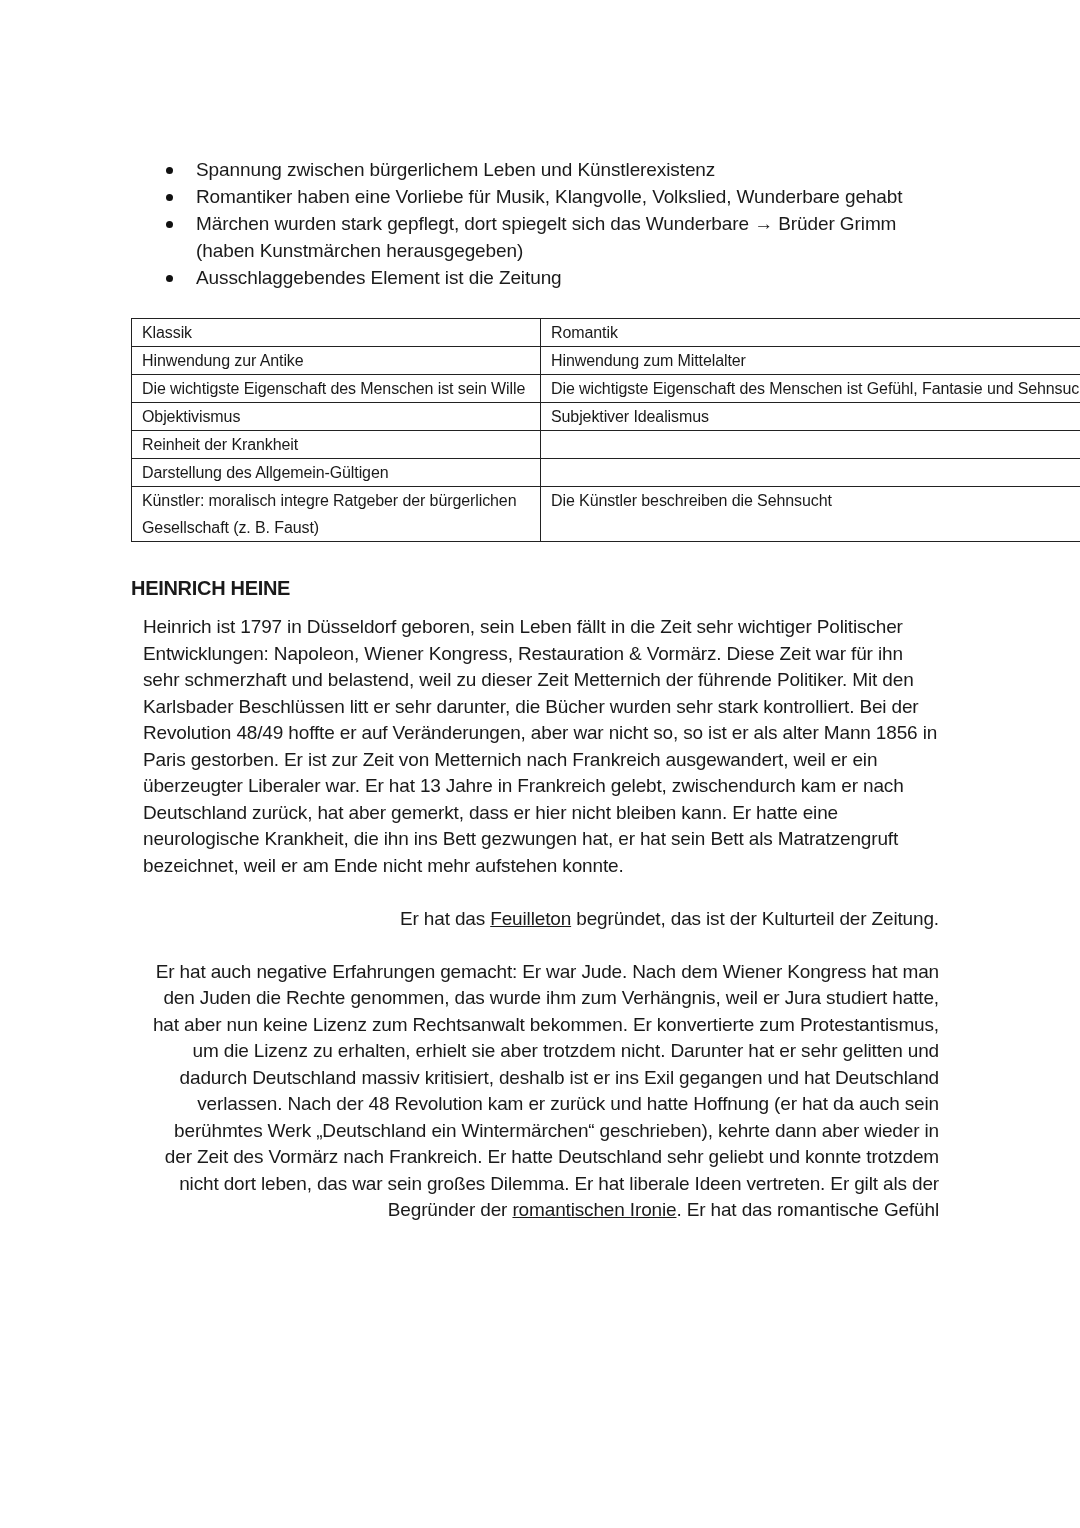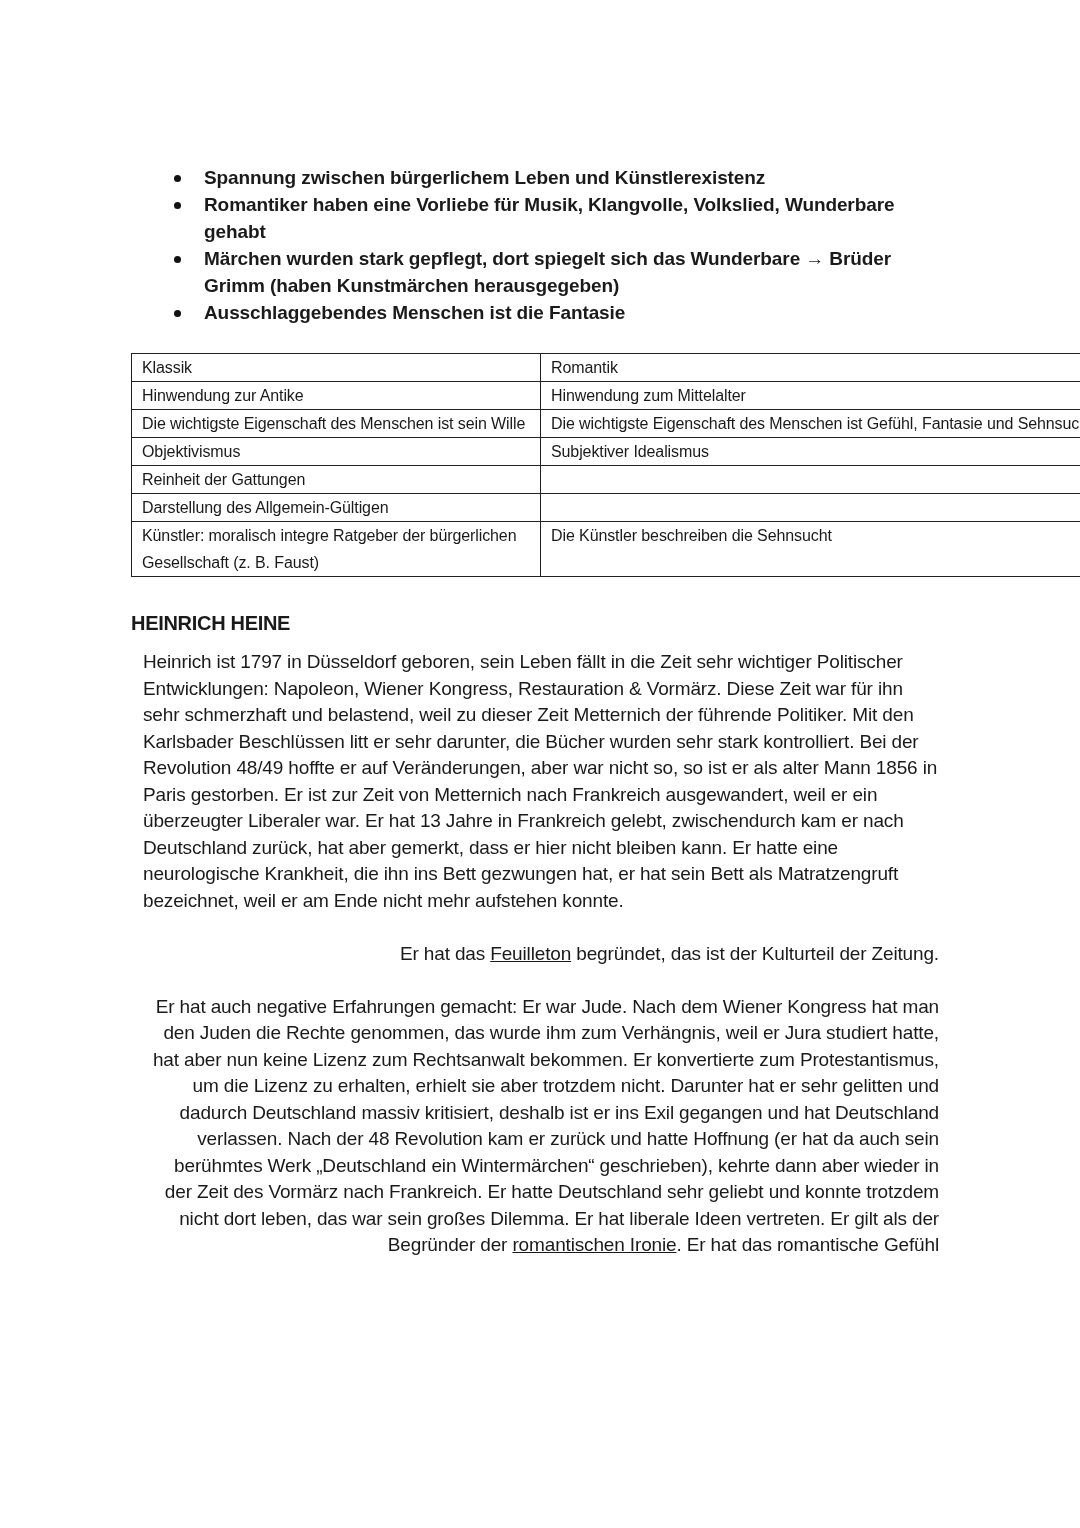--- a/index.html
+++ b/index.html
@@ -2,21 +2,21 @@
 <html><head>
 <meta charset="utf-8">
 <style>
   html, body { margin: 0; padding: 0; background: #ffffff; }
   body {
     width: 1080px; height: 1528px; position: relative; overflow: hidden;
     font-family: "Liberation Sans", "DejaVu Sans", sans-serif;
     color: #1a1a1a;
   }
   .page { position: absolute; left: 131px; top: 156px; width: 820px; }
-  .bullets { list-style: none; margin: 8px; padding: 0; font-weight: bold; }
+  .bullets { list-style: none; margin: 0; padding: 0; }
   .bullets li {
     position: relative; padding-left: 65px;
     font-size: 19px; line-height: 27px; letter-spacing: -0.1px;
   }
   .bullets li .dot {
     position: absolute; left: 35px; top: 11px; width: 7px; height: 7px;
     border-radius: 50%; background: #111;
   }
   table.cmp {
     border-collapse: collapse; margin-top: 27px; width: 977px;
@@ -36,21 +36,21 @@
   .u { text-decoration: underline; }
 </style>
 </head>
 <body>
 
 <div class="page">
   <ul class="bullets">
     <li><span class="dot"></span><span>Spannung zwischen bürgerlichem Leben und Künstlerexistenz</span></li>
     <li><span class="dot"></span><span>Romantiker haben eine Vorliebe für Musik, Klangvolle, Volkslied, Wunderbare gehabt</span></li>
     <li><span class="dot"></span><span>Märchen wurden stark gepflegt, dort spiegelt sich das Wunderbare → Brüder Grimm (haben Kunstmärchen herausgegeben)</span></li>
-    <li><span class="dot"></span><span>Ausschlaggebendes Menschen ist die Fantasie</span></li>
+    <li><span class="dot"></span><span>Ausschlaggebendes Element ist die Zeitung</span></li>
   </ul>
 
   <table class="cmp">
     <tbody>
         <tr>
       <td class="c1">Klassik</td>
       <td>Romantik</td>
     </tr>
     <tr>
           <td class="c1">Hinwendung zur Antike</td>
@@ -58,21 +58,21 @@
         </tr>
     <tr>
           <td class="c1">Die wichtigste Eigenschaft des Menschen ist sein Wille</td>
           <td>Die wichtigste Eigenschaft des Menschen ist Gefühl, Fantasie und Sehnsucht</td>
         </tr>
     <tr>
           <td class="c1">Objektivismus</td>
           <td>Subjektiver Idealismus</td>
         </tr>
     <tr>
-          <td class="c1">Reinheit der Gattungen</td>
+          <td class="c1">Reinheit der Krankheit</td>
           <td></td>
         </tr>
     <tr>
           <td class="c1">Darstellung des Allgemein-Gültigen</td>
           <td></td>
         </tr>
     <tr>
           <td class="c1">Künstler: moralisch integre Ratgeber der bürgerlichen Gesellschaft (z. B. Faust)</td>
           <td>Die Künstler beschreiben die Sehnsucht</td>
         </tr>

